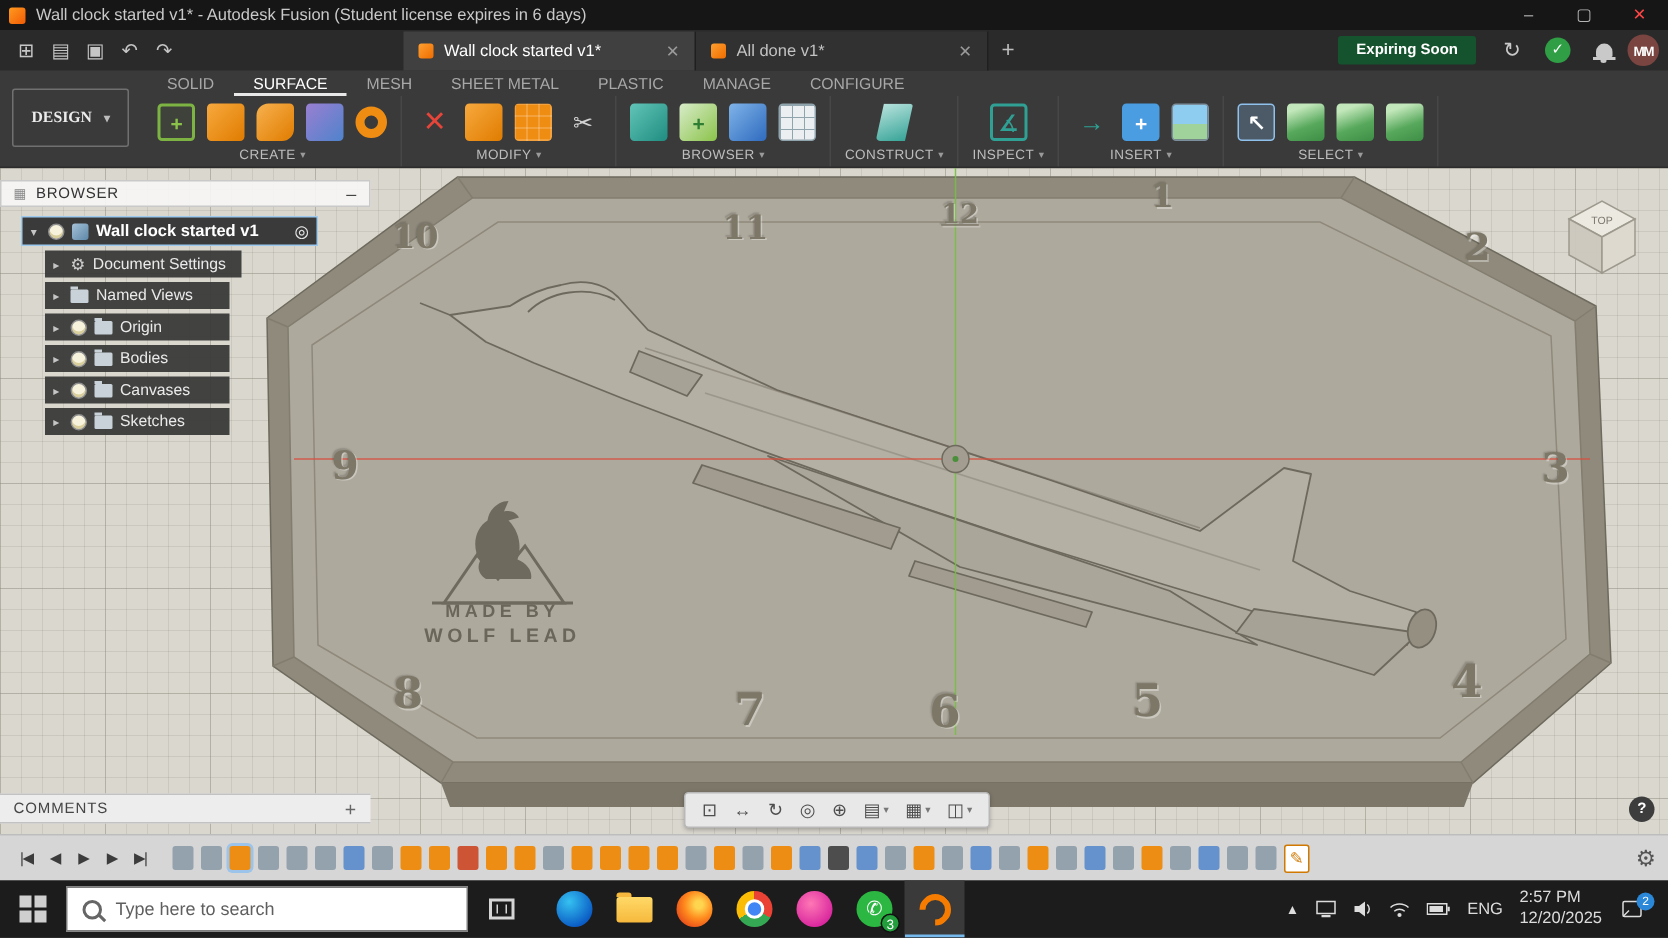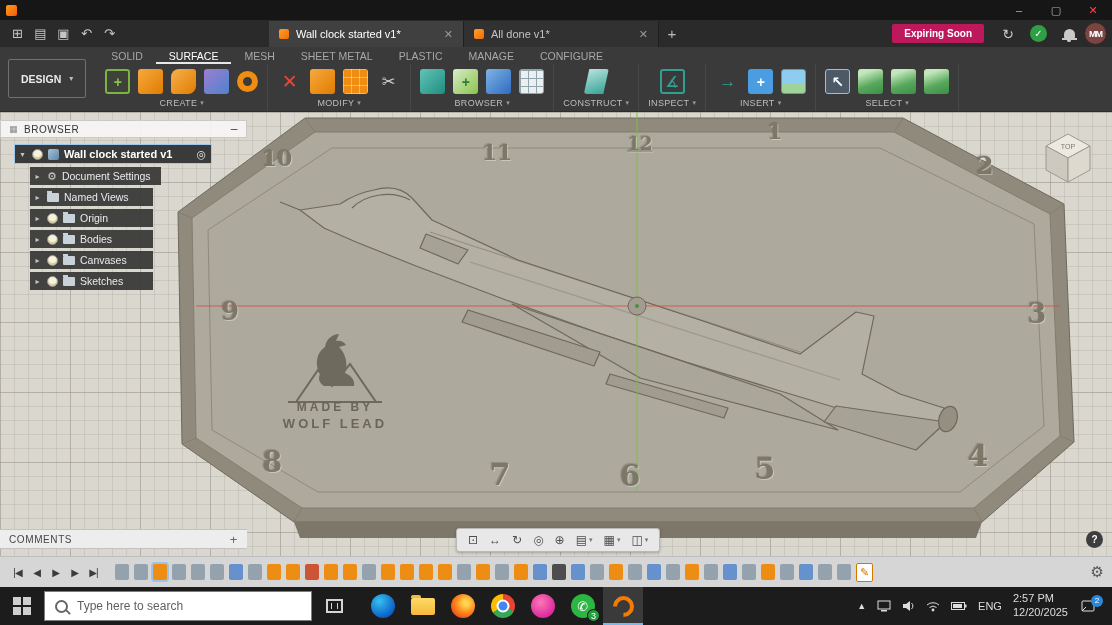--- a/index.html
+++ b/index.html
@@ -18,32 +18,32 @@
   .appbar{height:27px;background:#2a2a2a;display:flex;align-items:center;padding:0 6px;box-sizing:border-box;}
   .abtn{width:23px;height:22px;display:flex;align-items:center;justify-content:center;color:#c5c5c5;font-size:13px;}
   .doctabs{display:flex;align-items:flex-end;height:27px;margin-left:148px;}
   .doctab{display:flex;align-items:center;gap:7px;height:26px;padding:0 10px;background:#313131;color:#c3c3c3;font-size:11px;border-right:1px solid #1f1f1f;min-width:195px;box-sizing:border-box;}
   .doctab.active{background:#404040;color:#fff;}
   .tabicon{width:10px;height:10px;border-radius:2px;background:linear-gradient(135deg,#ffa030,#ef6c00);flex:0 0 auto;}
   .tablabel{white-space:nowrap;overflow:hidden;}
   .tabclose{margin-left:auto;color:#9a9a9a;font-size:11px;}
   .newtab{width:26px;text-align:center;color:#bdbdbd;font-size:15px;align-self:center;}
   .ab-spacer{flex:1;}
-  .expiring{background:#be185d;color:#fff;font-size:10px;font-weight:bold;padding:4px 12px;border-radius:2px;margin-right:14px;white-space:nowrap;}
+  .expiring{background:#14532d;color:#fff;font-size:10px;font-weight:bold;padding:4px 12px;border-radius:2px;margin-right:14px;white-space:nowrap;}
   .appbar-right{display:flex;align-items:center;gap:12px;margin-right:6px;}
   .rico{width:20px;height:20px;display:flex;align-items:center;justify-content:center;color:#c9c9c9;font-size:14px;}
   .rico.green-dot{width:17px;height:17px;border-radius:50%;background:#2f9e44;color:#fff;font-size:10px;}
   .bellshape{position:relative;width:11px;height:9px;background:#c9c9c9;border-radius:6px 6px 1px 1px;display:block;}
   .bellshape::before{content:"";position:absolute;left:-2px;bottom:-2px;width:15px;height:2px;background:#c9c9c9;}
   .bellshape::after{content:"";position:absolute;left:50%;bottom:-4px;transform:translateX(-50%);width:4px;height:3px;border-radius:50%;background:#c9c9c9;}
   .avatar{width:21px;height:21px;border-radius:50%;background:#7a4540;color:#fff;font-size:9px;font-weight:bold;display:flex;align-items:center;justify-content:center;}
 
   
   .ribbon{height:65px;background:#3a3a3a;display:flex;box-sizing:border-box;border-bottom:1px solid #2c2c2c;}
-  .workspace{margin:12px 10px 0 8px;border:1px solid #707070;border-radius:2px;color:#ececec;font-size:10.5px;font-weight:bold;display:flex;align-items:center;gap:8px;padding:0 12px;height:37px;align-self:flex-start;}
+  .workspace{margin:12px 10px 0 8px;border:1px solid #707070;border-radius:2px;color:#ececec;font-size:10.5px;font-weight:bold;display:flex;align-items:center;gap:8px;padding:0 12px;height:37px;align-self:flex-start;font-family:Liberation Serif, serif;}
   .wcaret{font-size:8px;color:#bdbdbd;}
   .ribbon-main{flex:1;display:flex;flex-direction:column;min-width:0;text-align:right;}
   .rtabs{display:flex;height:17px;align-items:stretch;padding-left:2px;}
   .rtab{padding:0 13px;font-size:10.5px;color:#a8a8a8;display:flex;align-items:center;white-space:nowrap;}
   .rtab.active{color:#fff;box-shadow:inset 0 -2px 0 #e8e8e8;}
   .rgroups{flex:1;display:flex;overflow:hidden;}
   .rgroup{display:flex;flex-direction:column;align-items:center;padding:3px 9px 1px;border-right:1px solid #474747;}
   .ricons{flex:1;display:flex;align-items:center;gap:8px;}
   .rlabel{height:14px;font-size:9px;color:#bdbdbd;display:flex;align-items:center;gap:3px;letter-spacing:.3px;white-space:nowrap;}
   .rcaret{font-size:7px;color:#9a9a9a;}
@@ -155,20 +155,21 @@
   .notif{position:relative;display:flex;margin-left:2px;margin-right:6px;}
   .nbadge{position:absolute;right:-7px;top:-5px;background:#2b88d8;color:#fff;font-size:8px;min-width:12px;height:12px;border-radius:6px;display:flex;align-items:center;justify-content:center;}
 </style>
 </head>
 <body>
 
 <div id="app">
 
   <div class="titlebar">
     <span class="fusion-mark"></span>
+    <span class="tb-title">Wall clock started v1* - Autodesk Fusion (Student license expires in 6 days)</span>
     <span class="tb-spacer"></span>
     <span class="wbtn">–</span>
     <span class="wbtn">▢</span>
     <span class="wbtn close">✕</span>
   </div>
 
   <div class="appbar">
     <div style="display:flex">
         <div class="abtn">⊞</div>
         <div class="abtn">▤</div>

